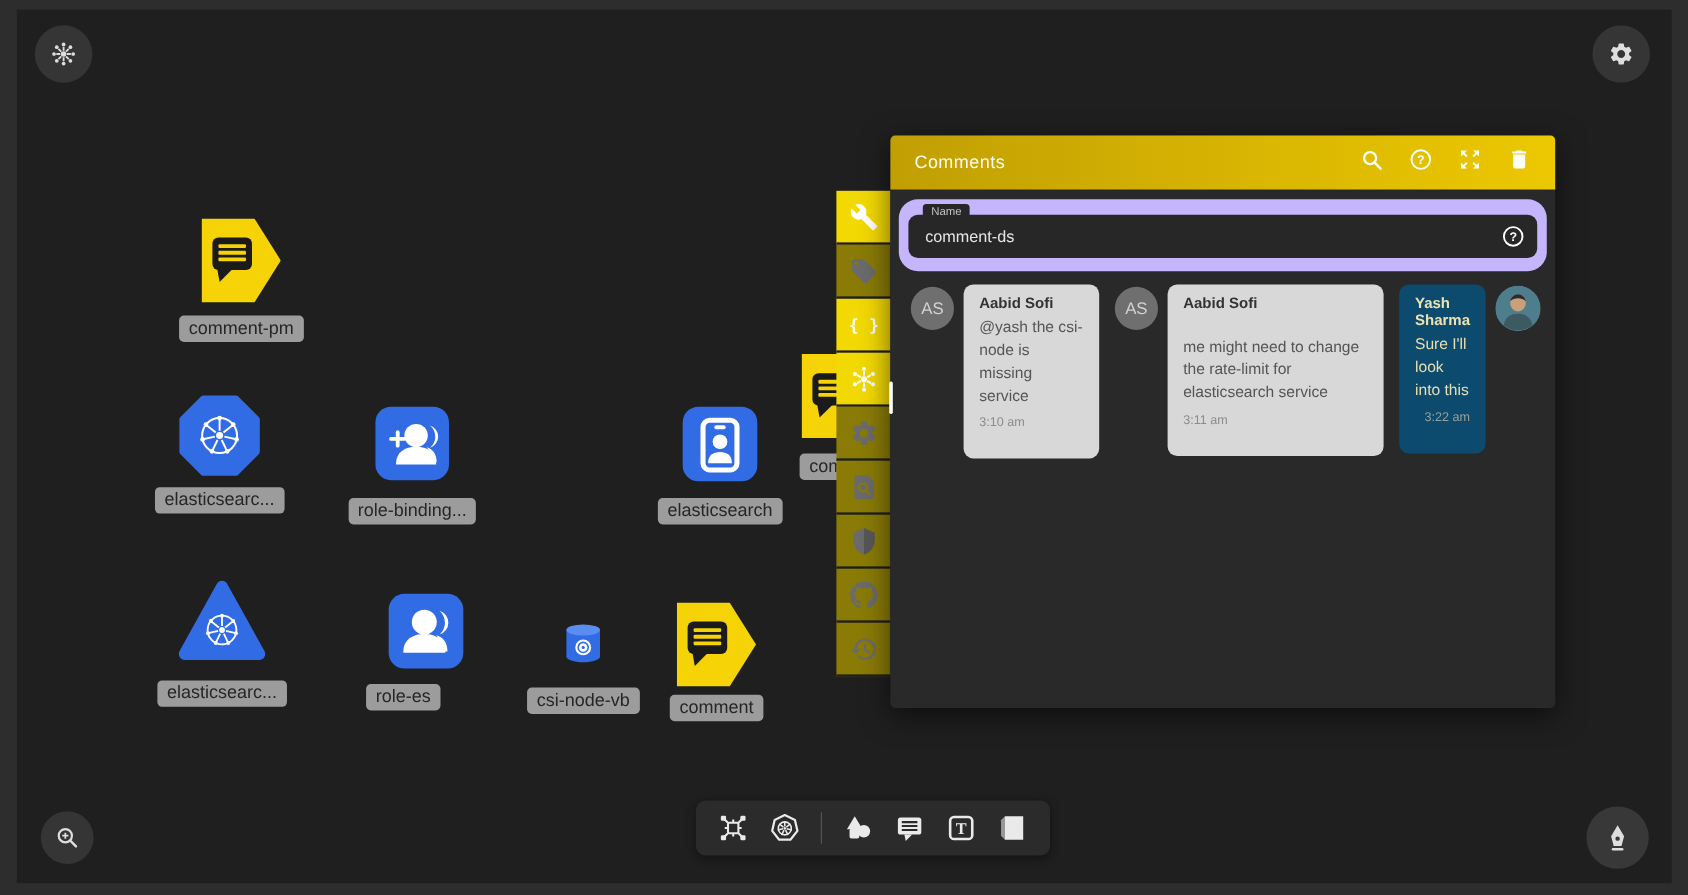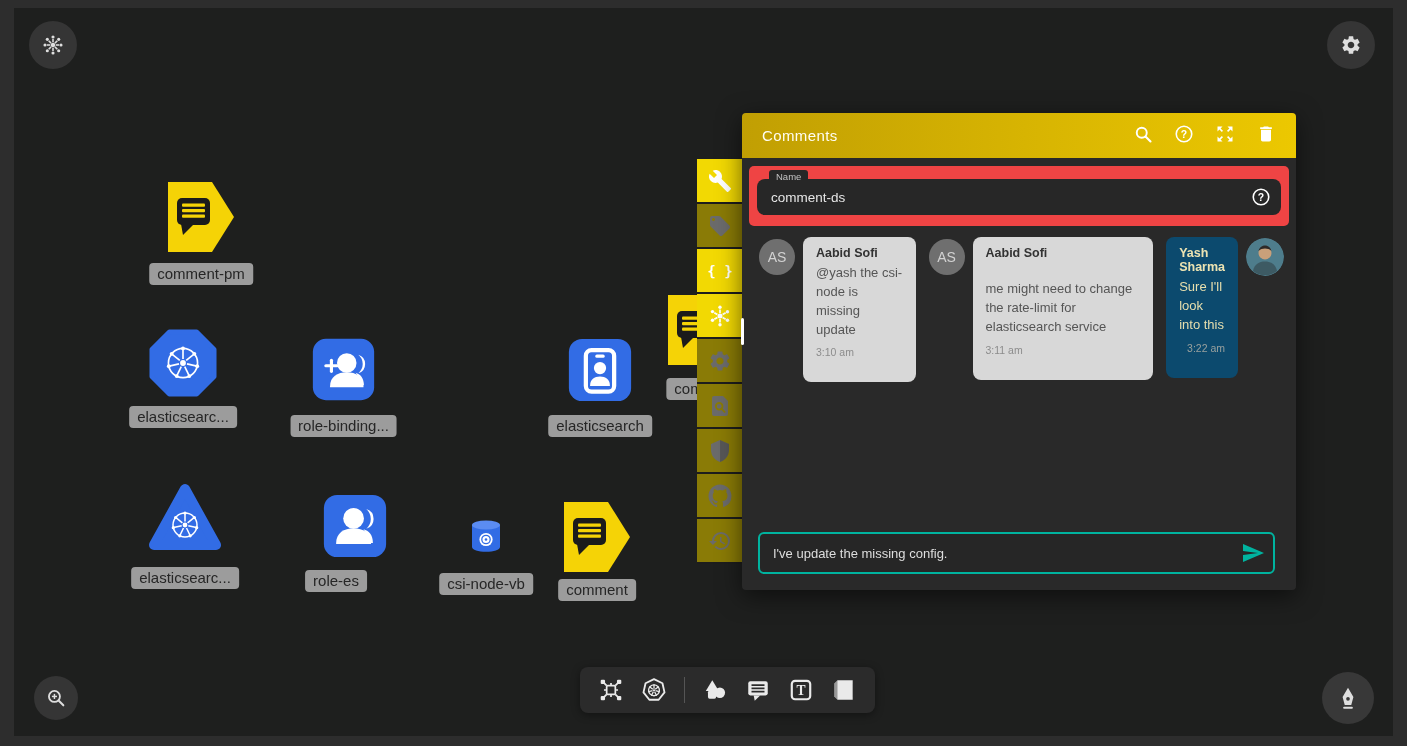--- a/index.html
+++ b/index.html
@@ -39,21 +39,21 @@
 
   
   .panel{position:absolute;left:728px;top:105px;width:554px;height:477px;background:#292929;
     border-radius:4px;z-index:10;display:flex;flex-direction:column;box-shadow:0 6px 24px rgba(0,0,0,.55);}
   .panel-header{height:45px;flex:0 0 45px;display:flex;align-items:center;padding:0 20px;
     background:linear-gradient(90deg,#c19f03,#ecc801);border-radius:4px 4px 0 0;}
   .panel-title{flex:1;color:#fffdf2;font-size:15px;letter-spacing:.4px;}
   .hdr-btn{width:20px;height:20px;background:none;border:none;padding:0;margin-left:21px;color:#ffffff;cursor:pointer;}
   .scroll-thumb{position:absolute;left:-1px;top:205px;width:3px;height:27px;background:#ffffff;border-radius:2px;}
 
-  .name-wrap{margin:8px 7px 4px 7px;background:#ef4444;border-radius:5px;padding:13px 8px 11px 8px;}
+  .name-wrap{margin:8px 7px 4px 7px;background:#c4b5fd;border-radius:16px;padding:13px 8px 11px 8px;}
   .name-inner{position:relative;background:#272727;border-radius:8px;height:36px;display:flex;align-items:center;}
   .name-tab{position:absolute;top:-9px;left:12px;background:#272727;color:#c2c2c2;font-size:9.5px;
     padding:1px 7px 2px;border-radius:3px 3px 0 0;}
   .name-input{flex:1;background:transparent;border:none;outline:none;color:#e6e6e6;font-size:13.5px;
     padding:0 40px 0 14px;font-family:"Liberation Sans",sans-serif;}
   .name-help{position:absolute;right:10px;top:8px;width:20px;height:20px;color:#ffffff;}
 
   .messages{flex:1;display:flex;gap:13px;padding:7px 12px 0 17px;overflow:hidden;}
   .msg{display:flex;align-items:flex-start;gap:8px;}
   .msg.right{justify-content:flex-end;}
@@ -451,21 +451,21 @@
             </svg>
           </span>
       </div>
     </div>
 
     <div class="messages" id="messages">
         <div class="msg left">
           <div class="avatar">AS</div>
           <div class="bubble">
             <div class="author">Aabid Sofi</div>
-            <div class="text">@yash the csi-node is missing update</div>
+            <div class="text">@yash the csi-node is missing service</div>
             <div class="time">3:10 am</div>
           </div>
         </div>
         <div class="msg left">
           <div class="avatar">AS</div>
           <div class="bubble">
             <div class="author">Aabid Sofi</div>
             <div class="text spaced">me might need to change the rate-limit for elasticsearch service</div>
             <div class="time">3:11 am</div>
           </div>
@@ -478,24 +478,14 @@
           </div>
           <div class="avatar-photo"><svg viewBox="0 0 38 38">
               <circle cx="19" cy="19" r="19" fill="#4e7d8c"></circle>
               <circle cx="19" cy="15" r="6.5" fill="#c9a07a"></circle>
               <path d="M12.5 13c1-4 4-5.5 6.5-5.5s5.5 1.5 6.5 5.5c-2-1.8-4-2.5-6.5-2.5s-4.5.7-6.5 2.5z" fill="#2e2a28"></path>
               <path d="M7 33c1.5-7 6-9.5 12-9.5S29.5 26 31 33a19 19 0 0 1-24 0z" fill="#3d5a63"></path>
             </svg></div>
         </div>
       </div>
 
-    <div class="composer">
-      <input value="I've update the missing config." style="">
-      <button class="send-btn">
-        <span class="icon" style="width:24px;height:24px;">
-            <svg viewBox="0 0 24 24">
-              <path fill="currentColor" d="M2.01 21L23 12 2.01 3 2 10l15 2-15 2z"></path>
-            </svg>
-          </span>
-      </button>
-    </div>
   </section>
 </div>
 
 </body></html>

